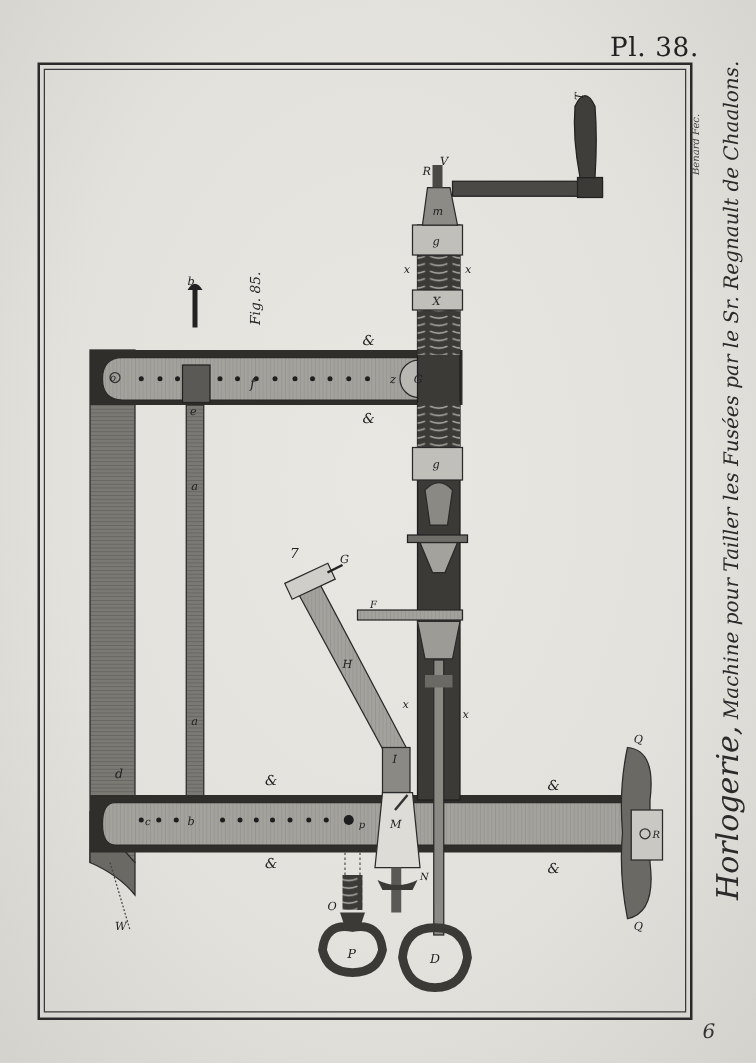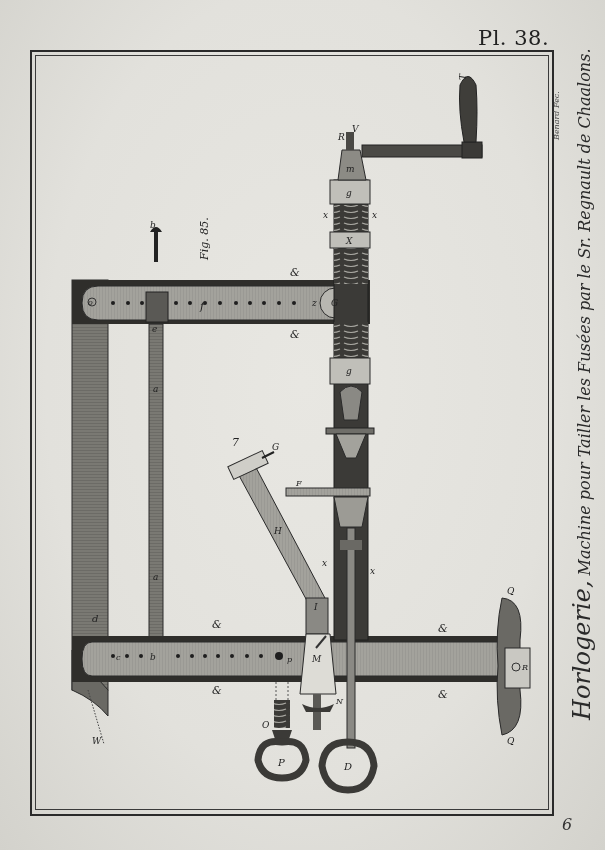--- a/index.html
+++ b/index.html
@@ -1,19 +1,19 @@
 <!DOCTYPE html>
 <html><head>
 <meta charset="utf-8">
 <style>
   html, body { margin:0; padding:0; }
   body { width:605px; height:850px; background:#d9d8d2; overflow:hidden; position:relative; font-family:"DejaVu Serif", serif; }
   .paper { position:absolute; left:0; top:0; width:605px; height:850px;
     background: radial-gradient(ellipse at 50% 45%, #e8e7e2 0%, #e2e1dc 60%, #d3d2cc 100%); }
-  .plate-no { position:absolute; left:478px; top:26px; font-size:21px; color:#222; letter-spacing:0.5px; }
+  .plate-no { position:absolute; left:488px; top:26px; font-size:21px; color:#222; letter-spacing:0.5px; }
   .page-no { position:absolute; left:562px; top:815px; font-size:16px; font-style:italic; color:#333; }
   .frame-outer { position:absolute; left:30px; top:50px; width:520px; height:762px; border:2px solid #2a2a2a; }
   .frame-inner { position:absolute; left:35px; top:55px; width:512px; height:753px; border:1px solid #3a3a3a; }
   .caption { position:absolute; left:568px; top:720px; transform-origin:0 0; transform:rotate(-90deg);
     white-space:nowrap; font-style:italic; color:#2a2a2a; font-family:"DejaVu Serif", serif; }
   .caption .big { font-size:24px; }
   .caption .small { font-size:16px; }
   .engraver { position:absolute; left:552px; top:140px; transform-origin:0 0; transform:rotate(-90deg);
     font-size:8px; font-style:italic; color:#444; white-space:nowrap; }
   svg.drawing { position:absolute; left:0; top:0; }

